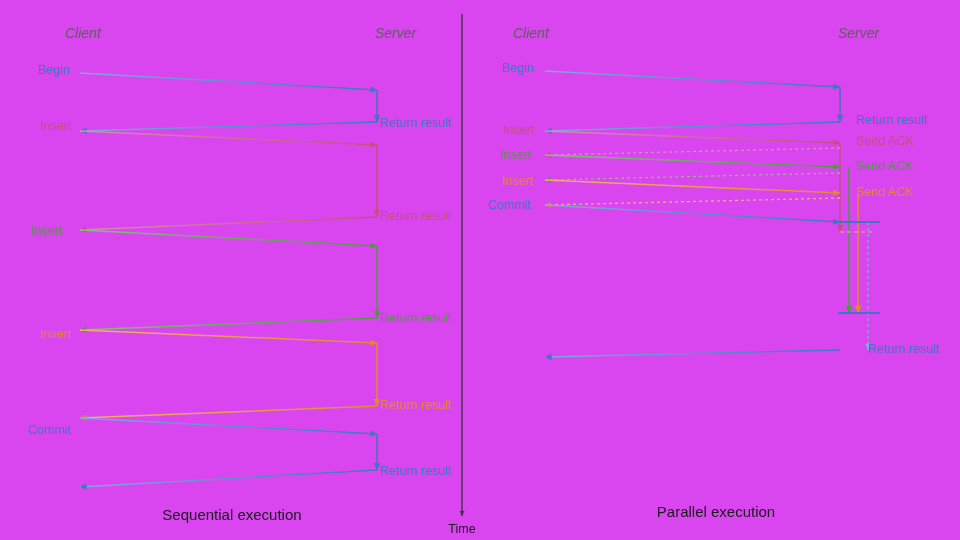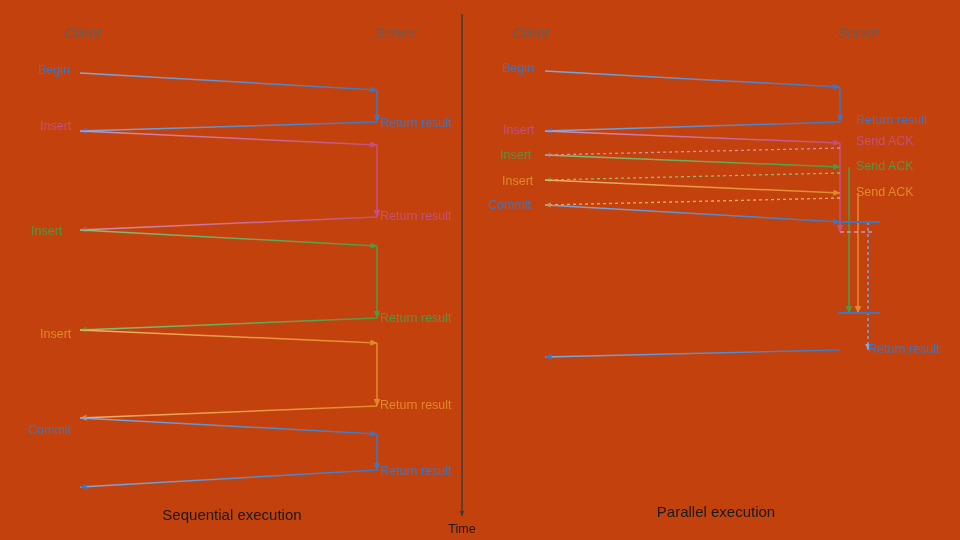--- a/index.html
+++ b/index.html
@@ -4,21 +4,21 @@
 <style>
   html, body {
     margin: 0;
     padding: 0;
     background: #ffffff;
   }
   #root {
     position: relative;
     width: 960px;
     height: 540px;
-    background: #c2410c;
+    background: #d946ef;
     font-family: "Liberation Sans", sans-serif;
     overflow: hidden;
   }
   svg.canvas {
     position: absolute;
     left: 0; top: 0;
     width: 960px;
     height: 540px;
   }
   text { font-family: "Liberation Sans", sans-serif; }

